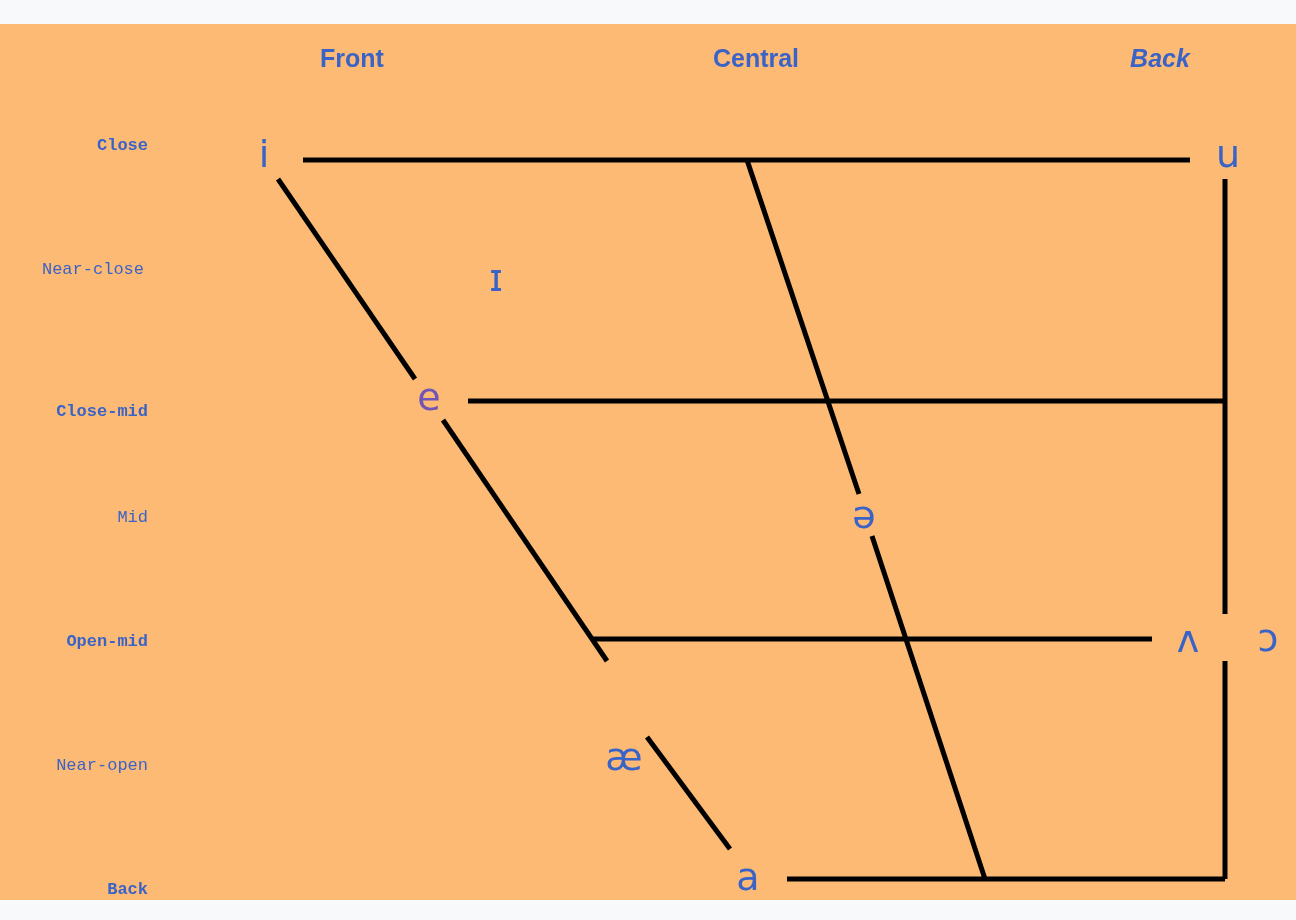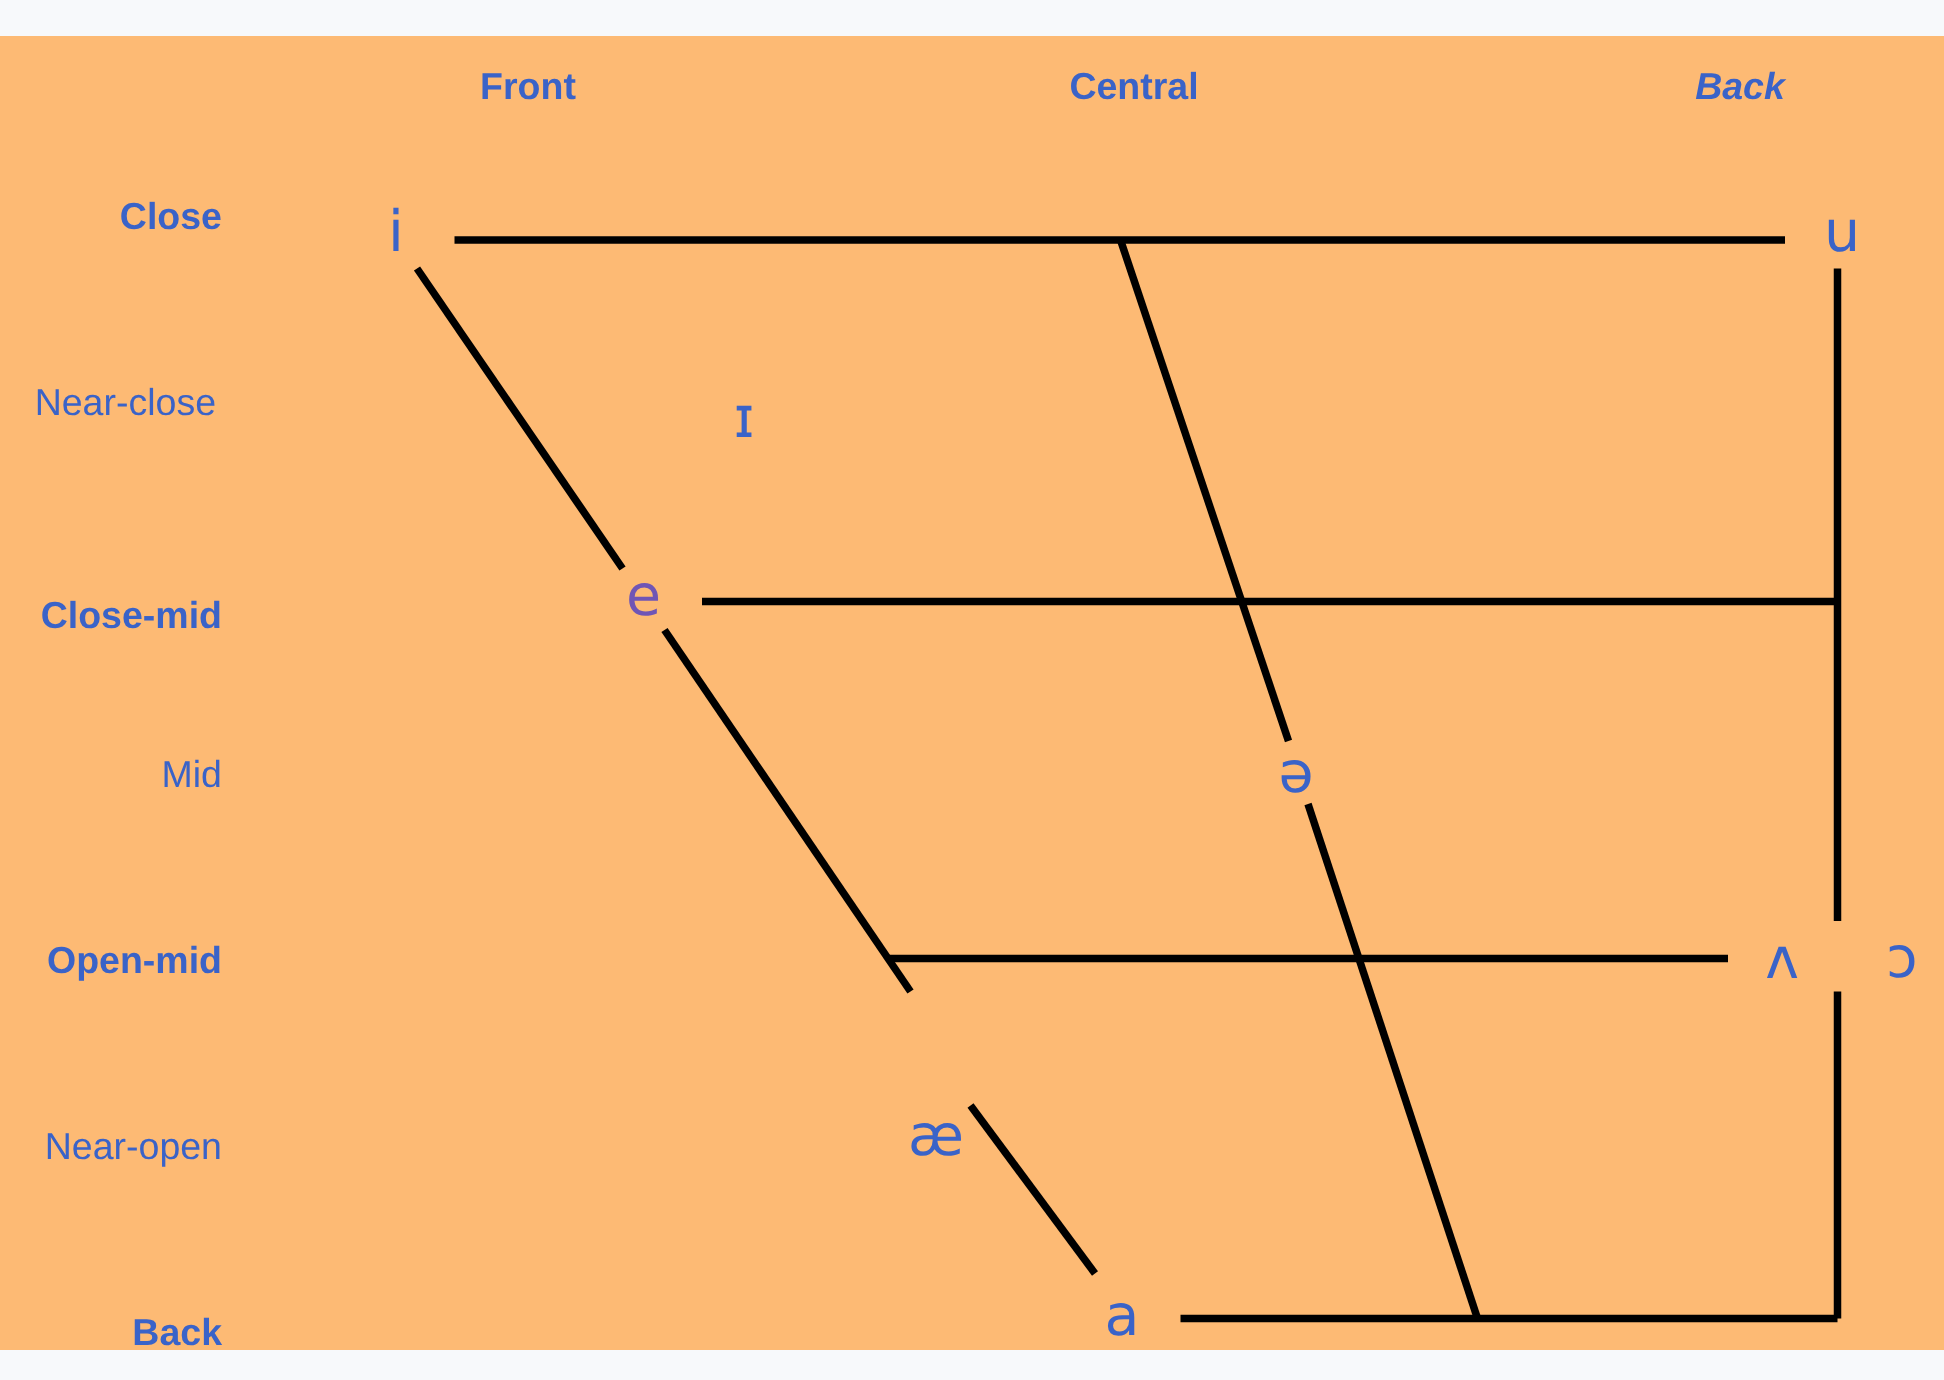--- a/index.html
+++ b/index.html
@@ -32,25 +32,26 @@
     position: absolute;
     font-size: 25px;
     font-weight: bold;
     color: #3a63c8;
     white-space: nowrap;
     text-align: center;
     transform: translateX(-50%);
   }
   .row-label {
     position: absolute;
-    font-size: 25px;
+    font-size: 17px;
     color: #3a63c8;
     white-space: nowrap;
     text-align: center;
     transform: translate(-100%, -50%);
+    font-family: Liberation Mono, monospace;
   }
   .row-label.bold {
     font-weight: bold;
   }
   .vowel {
     position: absolute;
     font-size: 38px;
     color: #3a63c8;
     white-space: nowrap;
     line-height: 1;

